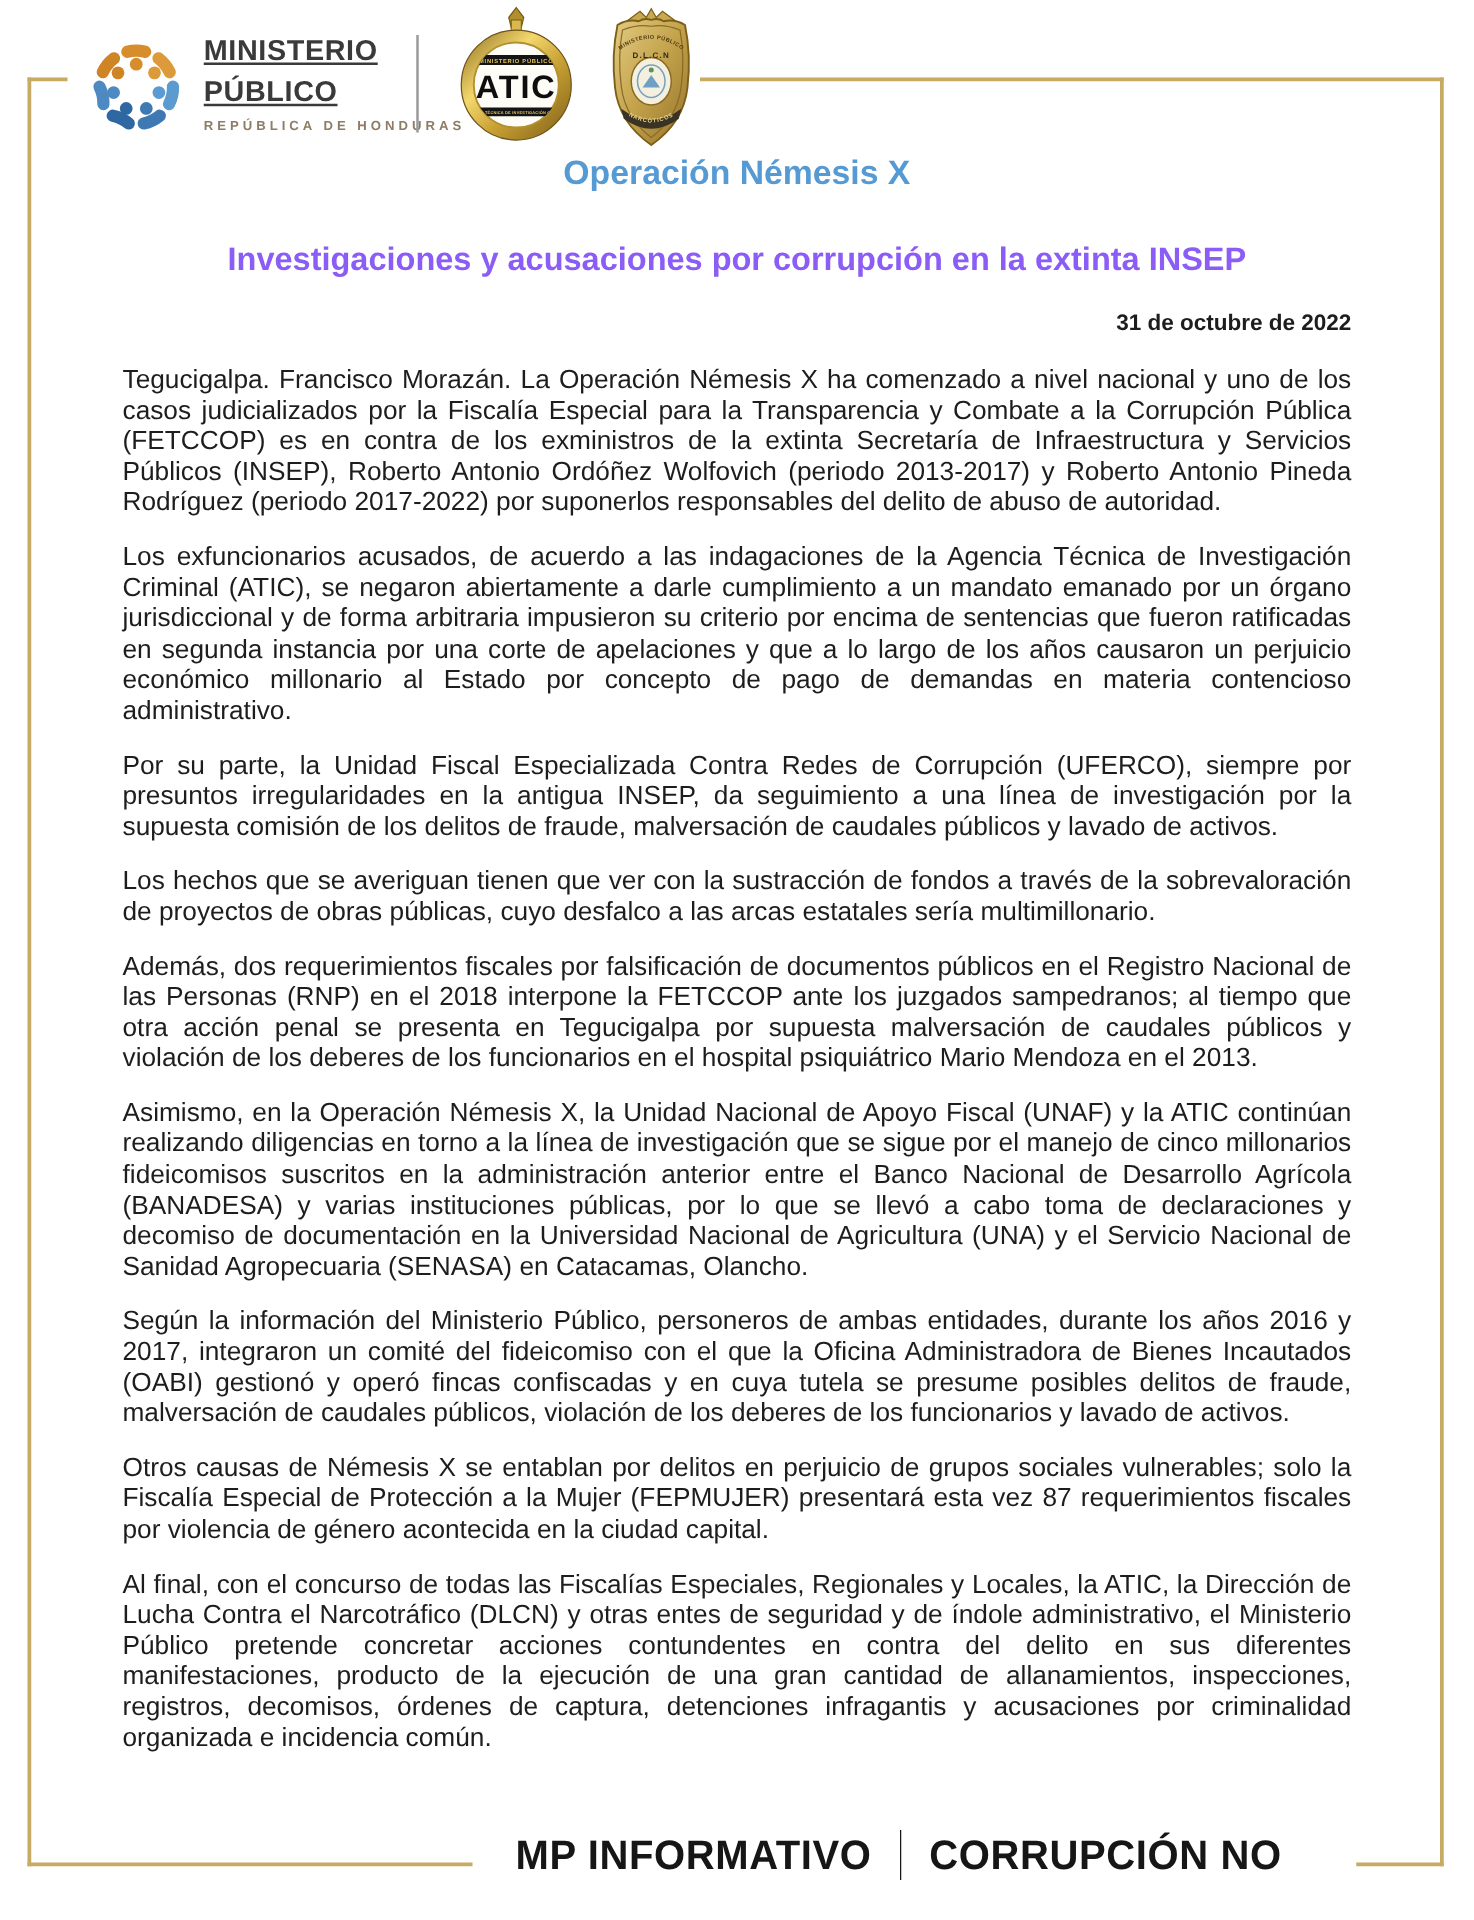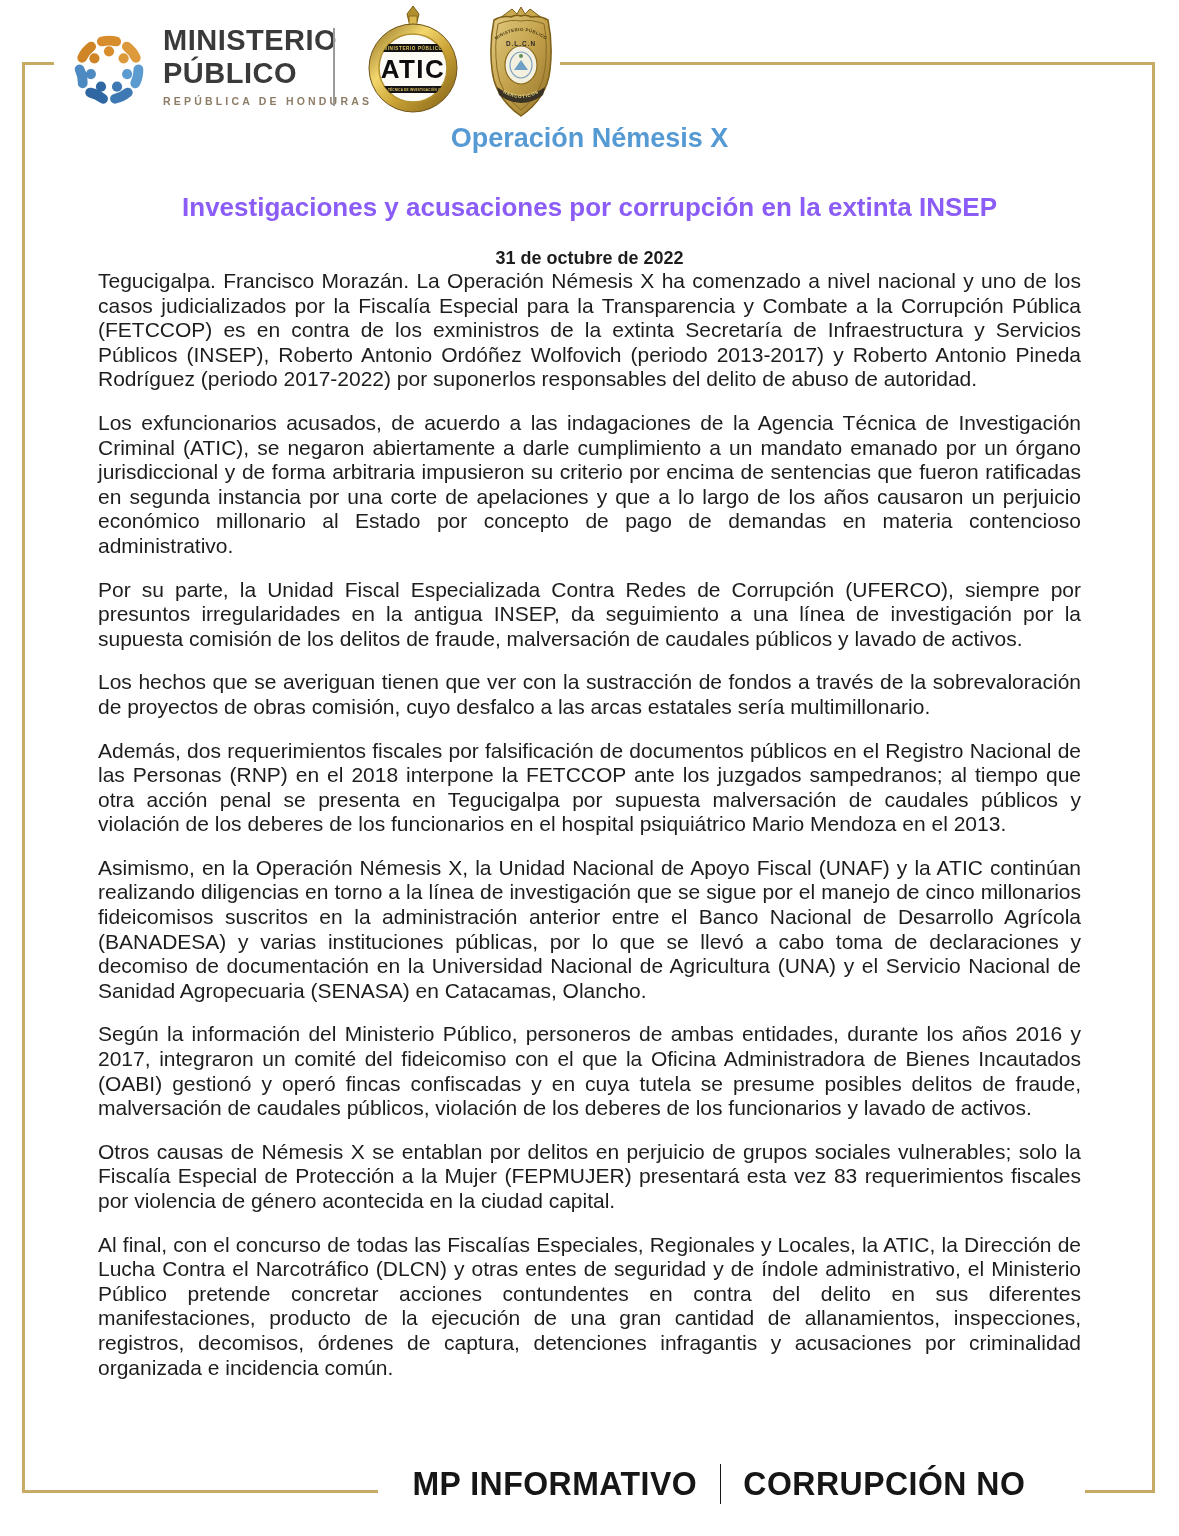--- a/index.html
+++ b/index.html
@@ -17,22 +17,22 @@
   .frame-left        { left:22px; top:62px; width:3px; height:1431px; }
   .frame-top         { left:560px; top:62px; width:595px; height:3px; }
   .frame-right       { left:1152px; top:62px; width:3px; height:1431px; }
   .frame-bottom-l    { left:22px; top:1490px; width:356px; height:3px; }
   .frame-bottom-r    { left:1085px; top:1490px; width:70px; height:3px; }
 
   
   .mp-logo-svg { position:absolute; left:60px; top:18px; }
   .mp-wordmark { position:absolute; left:163px; top:24px; }
   .mp-word-line {
-    font-size:29px; font-weight:700; color:#3a3a3a;
-    line-height:33px; letter-spacing:0.5px;
+    font-size:23px; font-weight:700; color:#3a3a3a;
+    line-height:33px; letter-spacing:0.5px;text-decoration:underline;
   }
   .mp-subtitle {
     margin-top:5px;
     font-size:10.5px; font-weight:700; color:#8d7c66;
     letter-spacing:3.2px; white-space:nowrap;
   }
   .header-divider {
     position:absolute; left:333px; top:28px;
     width:2px; height:78px; background:#9a9a9a;
   }
@@ -47,22 +47,23 @@
     text-align:center;
     font-size:27px; font-weight:700; color:#569ad4;
     margin-bottom:38px;
   }
   .doc-subtitle {
     text-align:center;
     font-size:26px; font-weight:700; color:#8b5cf6;
     margin-bottom:25px;
   }
   .doc-date {
-    text-align:center;
+    text-align:right;
     font-size:18px; font-weight:700; color:#1d1d1d;
+    margin-bottom:23px;
   }
   .paragraphs p {
     font-size:21px; line-height:24.6px; color:#1d1d1d;
     text-align:justify;
     margin-bottom:19px;
   }
 
   
   .footer {
     position:absolute; left:408px; top:1464px; width:622px;
@@ -182,25 +183,25 @@
   </svg>
 
   <div class="content">
     <div class="doc-title">Operación Némesis X</div>
     <div class="doc-subtitle">Investigaciones y acusaciones por corrupción en la extinta INSEP</div>
     <div class="doc-date">31 de octubre de 2022</div>
     <div class="paragraphs">
         <p>Tegucigalpa. Francisco Morazán. La Operación Némesis X ha comenzado a nivel nacional y uno de los casos judicializados por la Fiscalía Especial para la Transparencia y Combate a la Corrupción Pública (FETCCOP) es en contra de los exministros de la extinta Secretaría de Infraestructura y Servicios Públicos (INSEP), Roberto Antonio Ordóñez Wolfovich (periodo 2013-2017) y Roberto Antonio Pineda Rodríguez (periodo 2017-2022) por suponerlos responsables del delito de abuso de autoridad.</p>
         <p>Los exfuncionarios acusados, de acuerdo a las indagaciones de la Agencia Técnica de Investigación Criminal (ATIC), se negaron abiertamente a darle cumplimiento a un mandato emanado por un órgano jurisdiccional y de forma arbitraria impusieron su criterio por encima de sentencias que fueron ratificadas en segunda instancia por una corte de apelaciones y que a lo largo de los años causaron un perjuicio económico millonario al Estado por concepto de pago de demandas en materia contencioso administrativo.</p>
         <p>Por su parte, la Unidad Fiscal Especializada Contra Redes de Corrupción (UFERCO), siempre por presuntos irregularidades en la antigua INSEP, da seguimiento a una línea de investigación por la supuesta comisión de los delitos de fraude, malversación de caudales públicos y lavado de activos.</p>
-        <p>Los hechos que se averiguan tienen que ver con la sustracción de fondos a través de la sobrevaloración de proyectos de obras comisión, cuyo desfalco a las arcas estatales sería multimillonario.</p>
+        <p>Los hechos que se averiguan tienen que ver con la sustracción de fondos a través de la sobrevaloración de proyectos de obras públicas, cuyo desfalco a las arcas estatales sería multimillonario.</p>
         <p>Además, dos requerimientos fiscales por falsificación de documentos públicos en el Registro Nacional de las Personas (RNP) en el 2018 interpone la FETCCOP ante los juzgados sampedranos; al tiempo que otra acción penal se presenta en Tegucigalpa por supuesta malversación de caudales públicos y violación de los deberes de los funcionarios en el hospital psiquiátrico Mario Mendoza en el 2013.</p>
         <p>Asimismo, en la Operación Némesis X, la Unidad Nacional de Apoyo Fiscal (UNAF) y la ATIC continúan realizando diligencias en torno a la línea de investigación que se sigue por el manejo de cinco millonarios fideicomisos suscritos en la administración anterior entre el Banco Nacional de Desarrollo Agrícola (BANADESA) y varias instituciones públicas, por lo que se llevó a cabo toma de declaraciones y decomiso de documentación en la Universidad Nacional de Agricultura (UNA) y el Servicio Nacional de Sanidad Agropecuaria (SENASA) en Catacamas, Olancho.</p>
         <p>Según la información del Ministerio Público, personeros de ambas entidades, durante los años 2016 y 2017, integraron un comité del fideicomiso con el que la Oficina Administradora de Bienes Incautados (OABI) gestionó y operó fincas confiscadas y en cuya tutela se presume posibles delitos de fraude, malversación de caudales públicos, violación de los deberes de los funcionarios y lavado de activos.</p>
-        <p>Otros causas de Némesis X se entablan por delitos en perjuicio de grupos sociales vulnerables; solo la Fiscalía Especial de Protección a la Mujer (FEPMUJER) presentará esta vez 83 requerimientos fiscales por violencia de género acontecida en la ciudad capital.</p>
+        <p>Otros causas de Némesis X se entablan por delitos en perjuicio de grupos sociales vulnerables; solo la Fiscalía Especial de Protección a la Mujer (FEPMUJER) presentará esta vez 87 requerimientos fiscales por violencia de género acontecida en la ciudad capital.</p>
         <p>Al final, con el concurso de todas las Fiscalías Especiales, Regionales y Locales, la ATIC, la Dirección de Lucha Contra el Narcotráfico (DLCN) y otras entes de seguridad y de índole administrativo, el Ministerio Público pretende concretar acciones contundentes en contra del delito en sus diferentes manifestaciones, producto de la ejecución de una gran cantidad de allanamientos, inspecciones, registros, decomisos, órdenes de captura, detenciones infragantis y acusaciones por criminalidad organizada e incidencia común.</p>
       </div>
   </div>
 
   <div class="footer">
     <span class="footer-text">MP INFORMATIVO</span>
     <span class="footer-bar"></span>
     <span class="footer-text">CORRUPCIÓN NO</span>
   </div>
 

